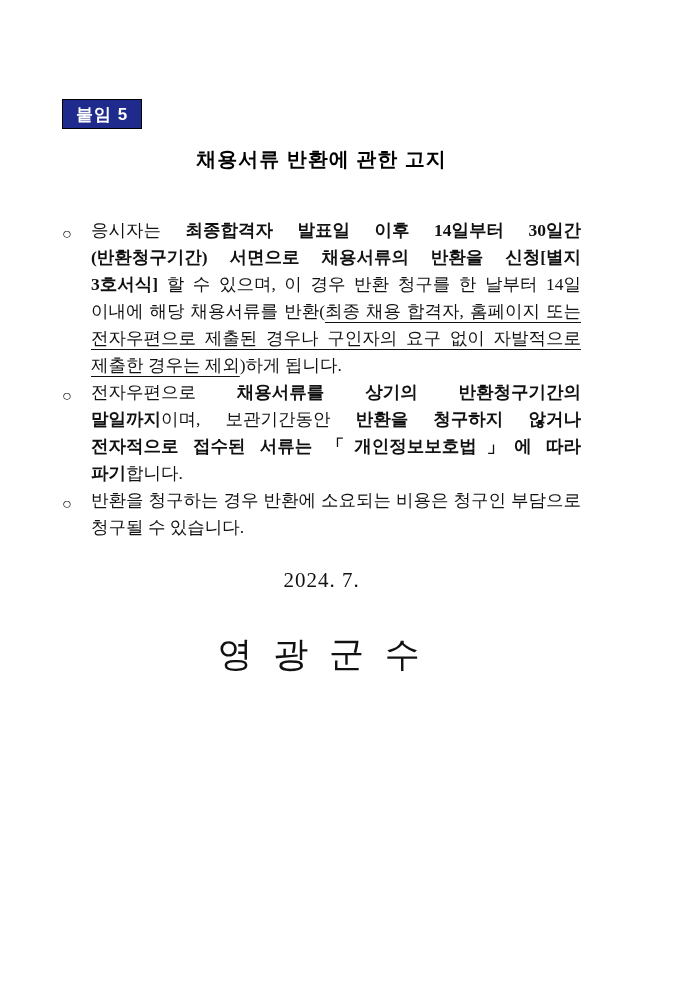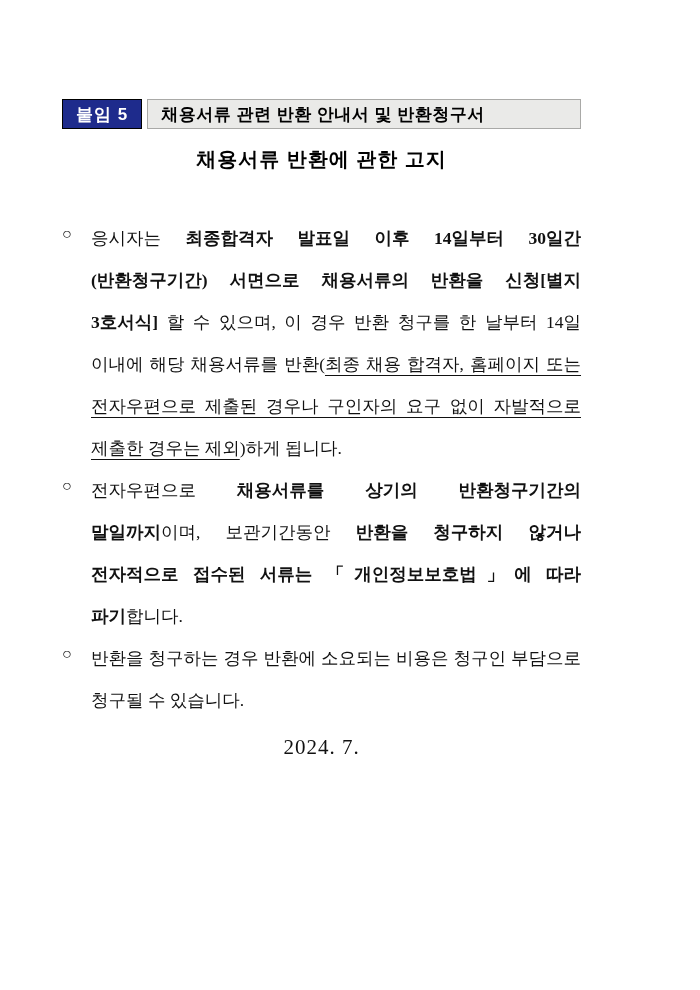--- a/index.html
+++ b/index.html
@@ -74,53 +74,52 @@
   .bullet-marker {
     width: 29px;
     flex: 0 0 29px;
     font-size: 16px;
     line-height: 33px;
     color: #222222;
   }
   .bullet-text {
     flex: 1;
     font-size: 17.5px;
-    line-height: 42px;
+    line-height: 27px;
     text-align: justify;
     word-break: keep-all;
     color: #111111;
   }
   .bullet-text .seg-bold { font-weight: bold; }
   .bullet-text .seg-underline {
     text-decoration: underline;
     text-underline-offset: 5px;
   }
   .doc-date {
-    margin-top: 14px;
+    margin-top: 27px;
     text-align: center;
     font-size: 21px;
     color: #111111;
     letter-spacing: 1px;
   }
   .doc-signature {
     margin-top: 38px;
     text-align: center;
     font-size: 35px;
     color: #111111;
     letter-spacing: 6px;
   }
 </style>
 </head>
 <body>
 
 <div class="page">
 
   <div class="header-row">
     <div class="badge">붙임 5</div>
-    <div class="header-box">채용서류 관련 반환 안내서 및 반환청구서</div>
   </div>
 
   <div class="doc-title">채용서류 반환에 관한 고지</div>
 
   <div class="bullet-list" id="bullet-list">
       <div class="bullet-item">
         <span class="bullet-marker">○</span>
         <div class="bullet-text"><span>응시자는 </span><span class="seg-bold">최종합격자 발표일 이후 14일부터 30일간(반환청구기간) 서면으로 채용서류의 반환을 신청[별지 3호서식]</span><span> 할 수 있으며, 이 경우 반환 청구를 한 날부터 14일 이내에 해당 채용서류를 반환(</span><span class="seg-underline">최종 채용 합격자, 홈페이지 또는 전자우편으로 제출된 경우나 구인자의 요구 없이 자발적으로 제출한 경우는 제외</span><span>)하게 됩니다.</span></div>
       </div>
       <div class="bullet-item">
@@ -128,14 +127,15 @@
         <div class="bullet-text"><span>전자우편으로 </span><span class="seg-bold">채용서류를 상기의 반환청구기간의 말일까지</span><span>이며, 보관기간동안 </span><span class="seg-bold">반환을 청구하지 않거나 전자적으로 접수된 서류는 「개인정보보호법」에 따라 파기</span><span>합니다.</span></div>
       </div>
       <div class="bullet-item">
         <span class="bullet-marker">○</span>
         <div class="bullet-text"><span>반환을 청구하는 경우 반환에 소요되는 비용은 청구인 부담으로 청구될 수 있습니다.</span></div>
       </div>
     </div>
 
   <div class="doc-date">2024. 7.</div>
 
+  <div class="doc-signature">영 광 군 수</div>
 
 </div>
 
 </body></html>

